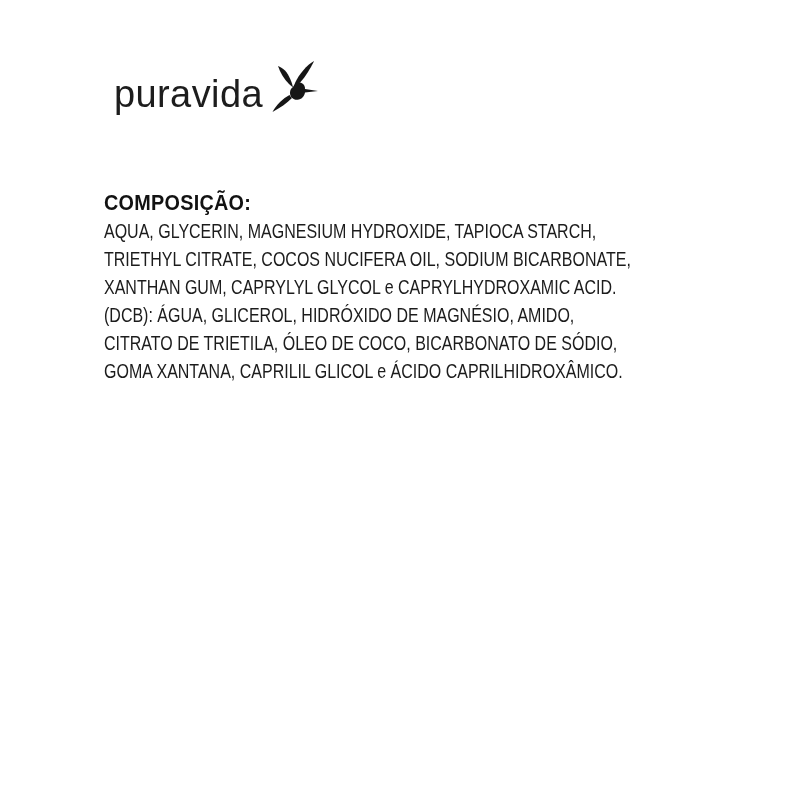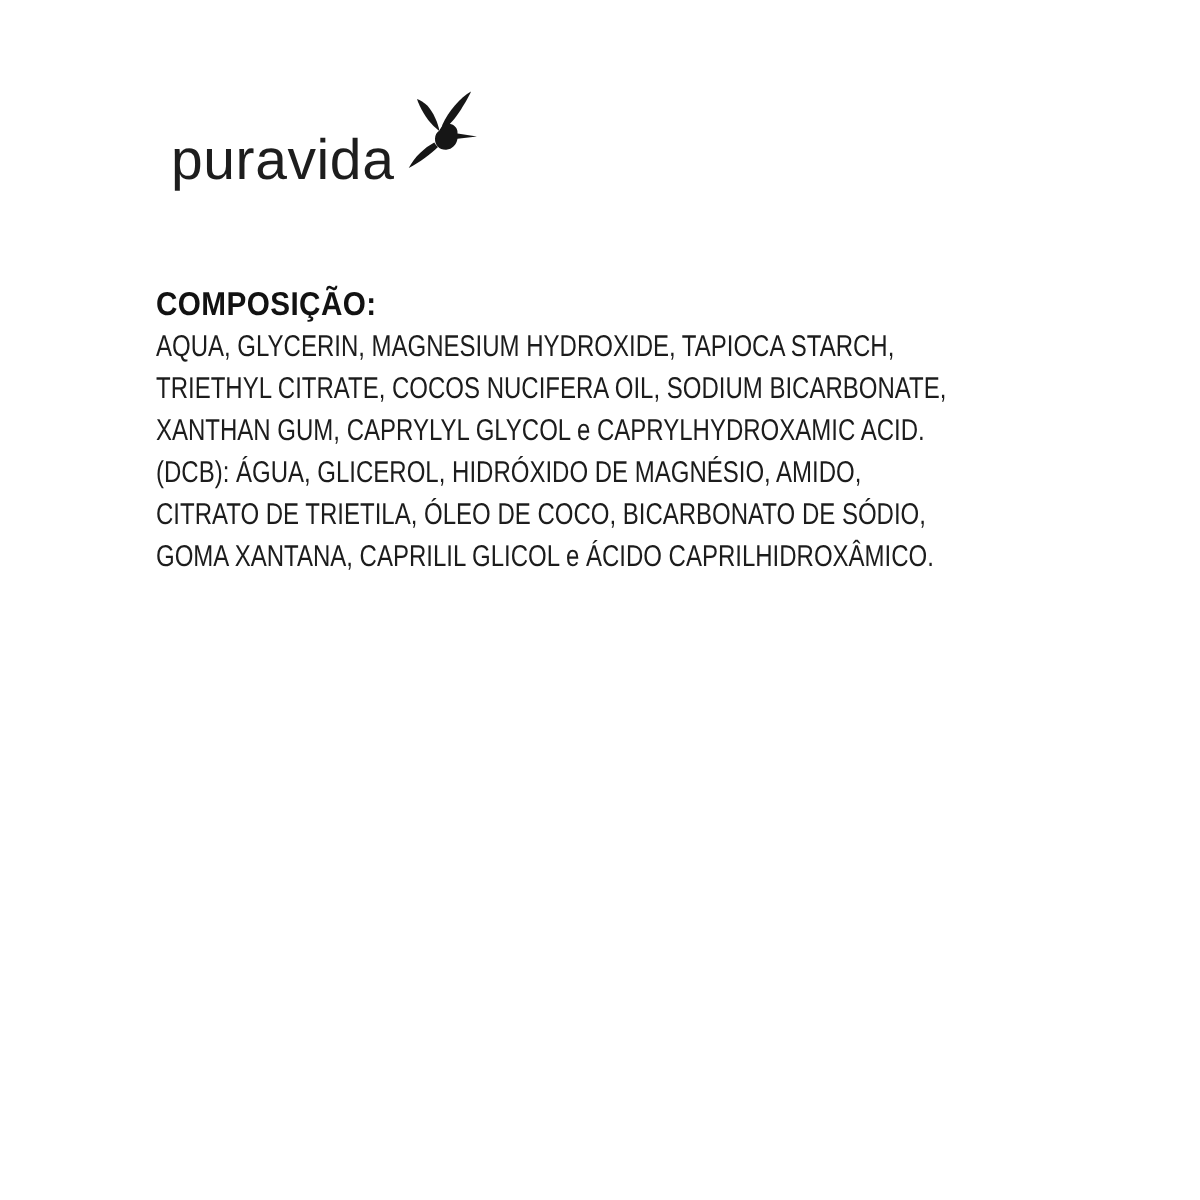--- a/index.html
+++ b/index.html
@@ -13,21 +13,21 @@
     width: 800px;
     height: 800px;
     background: #ffffff;
     overflow: hidden;
   }
 
   
   .logo {
     position: absolute;
     left: 114px;
-    top: 88px;
+    top: 75px;
     display: flex;
     align-items: flex-start;
   }
   .logo-text {
     font-size: 38px;
     line-height: 38px;
     letter-spacing: 0.4px;
     color: #1d1d1d;
     white-space: nowrap;
   }

